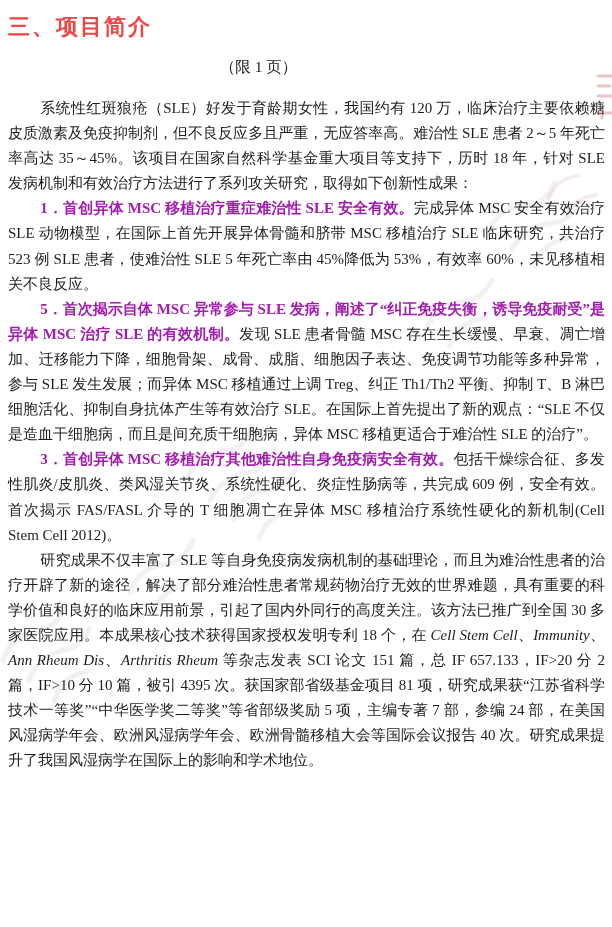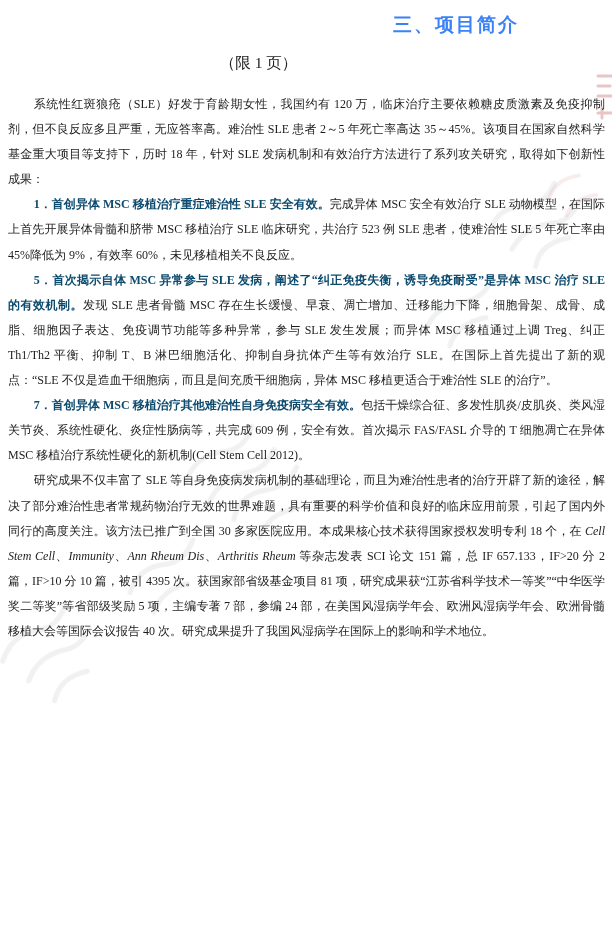--- a/index.html
+++ b/index.html
@@ -16,45 +16,45 @@
     font-family: "Liberation Serif", "DejaVu Serif", serif;
     color: #1c1c1c;
   }
   .content {
     position: absolute;
     left: 8px;
     right: 7px;
     top: 10px;
   }
   .doc-title {
-    text-align: right;
-    font-size: 19px;
+    text-align: left;
+    font-size: 22px;
     font-weight: bold;
     letter-spacing: 2px;
     margin: 2px 86px 0 0;
-    color: #3b82f6;
+    color: #ef4444;
   }
   .doc-subtitle {
     text-align: center;
     font-size: 15.5px;
     margin: 15px 96px 7px 0;
     color: #202020;
   }
   .doc-body {
     margin-top: 18px;
-    font-size: 12px;
+    font-size: 15px;
     line-height: 25.1px;
     text-align: justify;
   }
   .doc-body p {
     margin: 0;
     padding: 0;
     text-indent: 2.15em;
   }
-  .doc-body b { font-weight: bold; color: #0c4a6e; }
+  .doc-body b { font-weight: bold; color: #a21caf; }
   .doc-body i { font-style: italic; }
   .watermark {
     position: absolute;
     inset: 0;
     pointer-events: none;
   }
 </style>
 </head>
 <body>
 
@@ -101,20 +101,20 @@
     </g>
   </svg>
 
   <div class="content">
     <div class="doc-title">三、项目简介</div>
 
     <div class="doc-subtitle">（限 1 页）</div>
 
     <div class="doc-body">
         <p><span>系统性红斑狼疮（SLE）好发于育龄期女性，我国约有 120 万，临床治疗主要依赖糖皮质激素及免疫抑制剂，但不良反应多且严重，无应答率高。难治性 SLE 患者 2～5 年死亡率高达 35～45%。该项目在国家自然科学基金重大项目等支持下，历时 18 年，针对 SLE 发病机制和有效治疗方法进行了系列攻关研究，取得如下创新性成果：</span></p>
-        <p><b>1．首创异体 MSC 移植治疗重症难治性 SLE 安全有效。</b><span>完成异体 MSC 安全有效治疗 SLE 动物模型，在国际上首先开展异体骨髓和脐带 MSC 移植治疗 SLE 临床研究，共治疗 523 例 SLE 患者，使难治性 SLE 5 年死亡率由 45%降低为 9%，有效率 60%，未见移植相关不良反应。</span></p>
+        <p><b>1．首创异体 MSC 移植治疗重症难治性 SLE 安全有效。</b><span>完成异体 MSC 安全有效治疗 SLE 动物模型，在国际上首先开展异体骨髓和脐带 MSC 移植治疗 SLE 临床研究，共治疗 523 例 SLE 患者，使难治性 SLE 5 年死亡率由 45%降低为 53%，有效率 60%，未见移植相关不良反应。</span></p>
         <p><b>5．首次揭示自体 MSC 异常参与 SLE 发病，阐述了“纠正免疫失衡，诱导免疫耐受”是异体 MSC 治疗 SLE 的有效机制。</b><span>发现 SLE 患者骨髓 MSC 存在生长缓慢、早衰、凋亡增加、迁移能力下降，细胞骨架、成骨、成脂、细胞因子表达、免疫调节功能等多种异常，参与 SLE 发生发展；而异体 MSC 移植通过上调 Treg、纠正 Th1/Th2 平衡、抑制 T、B 淋巴细胞活化、抑制自身抗体产生等有效治疗 SLE。在国际上首先提出了新的观点：“SLE 不仅是造血干细胞病，而且是间充质干细胞病，异体 MSC 移植更适合于难治性 SLE 的治疗”。</span></p>
-        <p><b>7．首创异体 MSC 移植治疗其他难治性自身免疫病安全有效。</b><span>包括干燥综合征、多发性肌炎/皮肌炎、类风湿关节炎、系统性硬化、炎症性肠病等，共完成 609 例，安全有效。首次揭示 FAS/FASL 介导的 T 细胞凋亡在异体 MSC 移植治疗系统性硬化的新机制(Cell Stem Cell 2012)。</span></p>
+        <p><b>3．首创异体 MSC 移植治疗其他难治性自身免疫病安全有效。</b><span>包括干燥综合征、多发性肌炎/皮肌炎、类风湿关节炎、系统性硬化、炎症性肠病等，共完成 609 例，安全有效。首次揭示 FAS/FASL 介导的 T 细胞凋亡在异体 MSC 移植治疗系统性硬化的新机制(Cell Stem Cell 2012)。</span></p>
         <p><span>研究成果不仅丰富了 SLE 等自身免疫病发病机制的基础理论，而且为难治性患者的治疗开辟了新的途径，解决了部分难治性患者常规药物治疗无效的世界难题，具有重要的科学价值和良好的临床应用前景，引起了国内外同行的高度关注。该方法已推广到全国 30 多家医院应用。本成果核心技术获得国家授权发明专利 18 个，在 </span><i>Cell Stem Cell</i><span>、</span><i>Immunity</i><span>、</span><i>Ann Rheum Dis</i><span>、</span><i>Arthritis Rheum</i><span> 等杂志发表 SCI 论文 151 篇，总 IF 657.133，IF&gt;20 分 2 篇，IF&gt;10 分 10 篇，被引 4395 次。获国家部省级基金项目 81 项，研究成果获“江苏省科学技术一等奖”“中华医学奖二等奖”等省部级奖励 5 项，主编专著 7 部，参编 24 部，在美国风湿病学年会、欧洲风湿病学年会、欧洲骨髓移植大会等国际会议报告 40 次。研究成果提升了我国风湿病学在国际上的影响和学术地位。</span></p>
       </div>
   </div>
 
 </div>
 
 </body></html>

